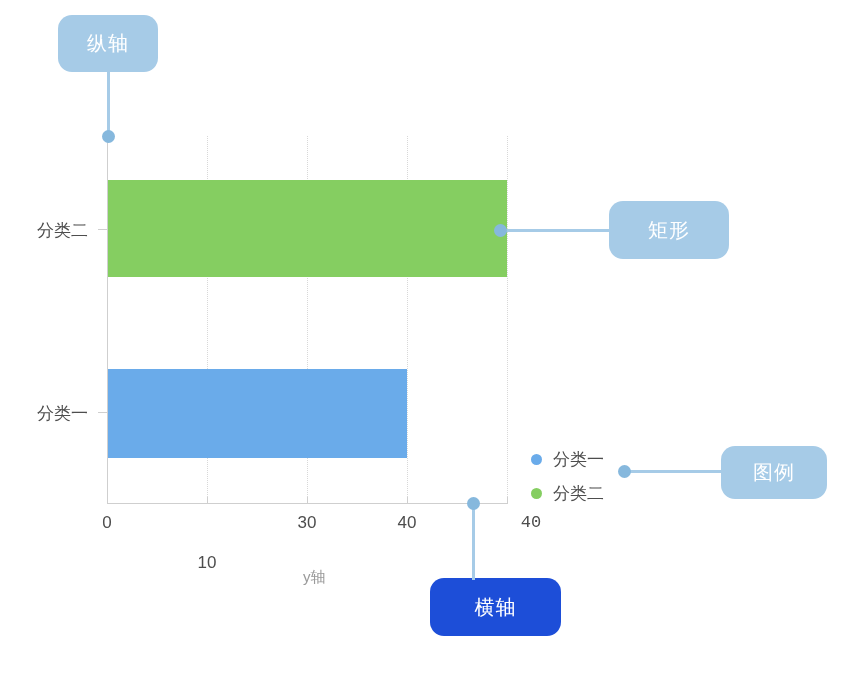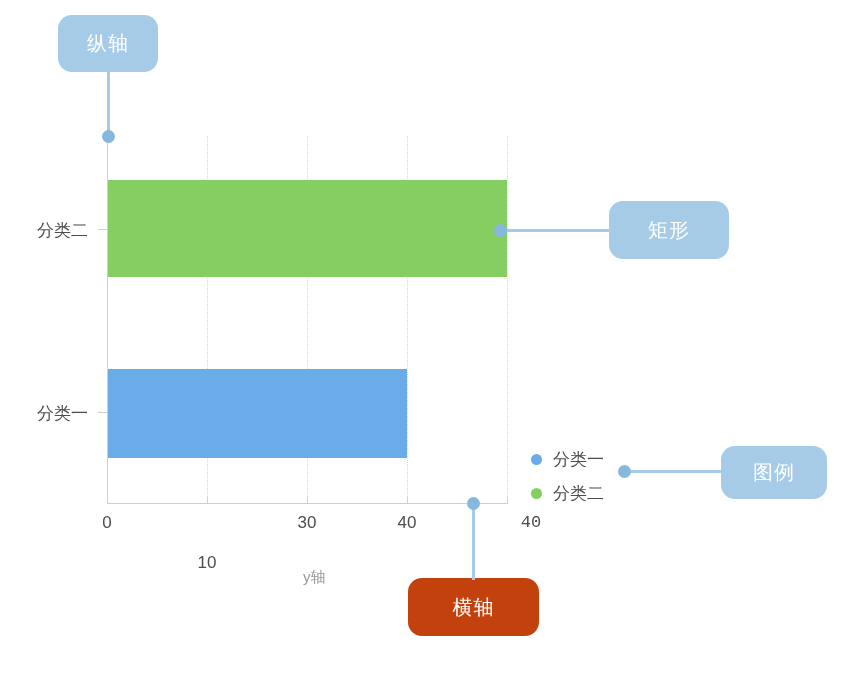--- a/index.html
+++ b/index.html
@@ -220,19 +220,19 @@
   </div>
   <div class="leader leader-h" style="left: 500px; top: 229px; width: 112px; background: rgb(166, 203, 231);"></div>
   <div class="leader-dot" style="left:494px; top:224px;"></div>
 
   <div class="callout" style="left: 721px; top: 446px; width: 106px; height: 53px; background: rgb(166, 203, 231); color: rgb(255, 255, 255);">
     <span>图例</span>
   </div>
   <div class="leader leader-h" style="left: 624px; top: 470px; width: 100px; background: rgb(166, 203, 231);"></div>
   <div class="leader-dot" style="left:618px; top:465px;"></div>
 
-  <div class="callout" style="left: 408px; top: 578px; width: 131px; height: 58px; background: #c2410c; color: rgb(255, 255, 255);">
+  <div class="callout" style="left: 430px; top: 578px; width: 131px; height: 58px; background: #1d4ed8; color: rgb(255, 255, 255);">
     <span>横轴</span>
   </div>
   <div class="leader leader-v" style="left: 472px; top: 508px; height: 72px; background: rgb(166, 203, 231);"></div>
   <div class="leader-dot" style="left:467px; top:497px;"></div>
 
 </div>
 
 </body></html>

